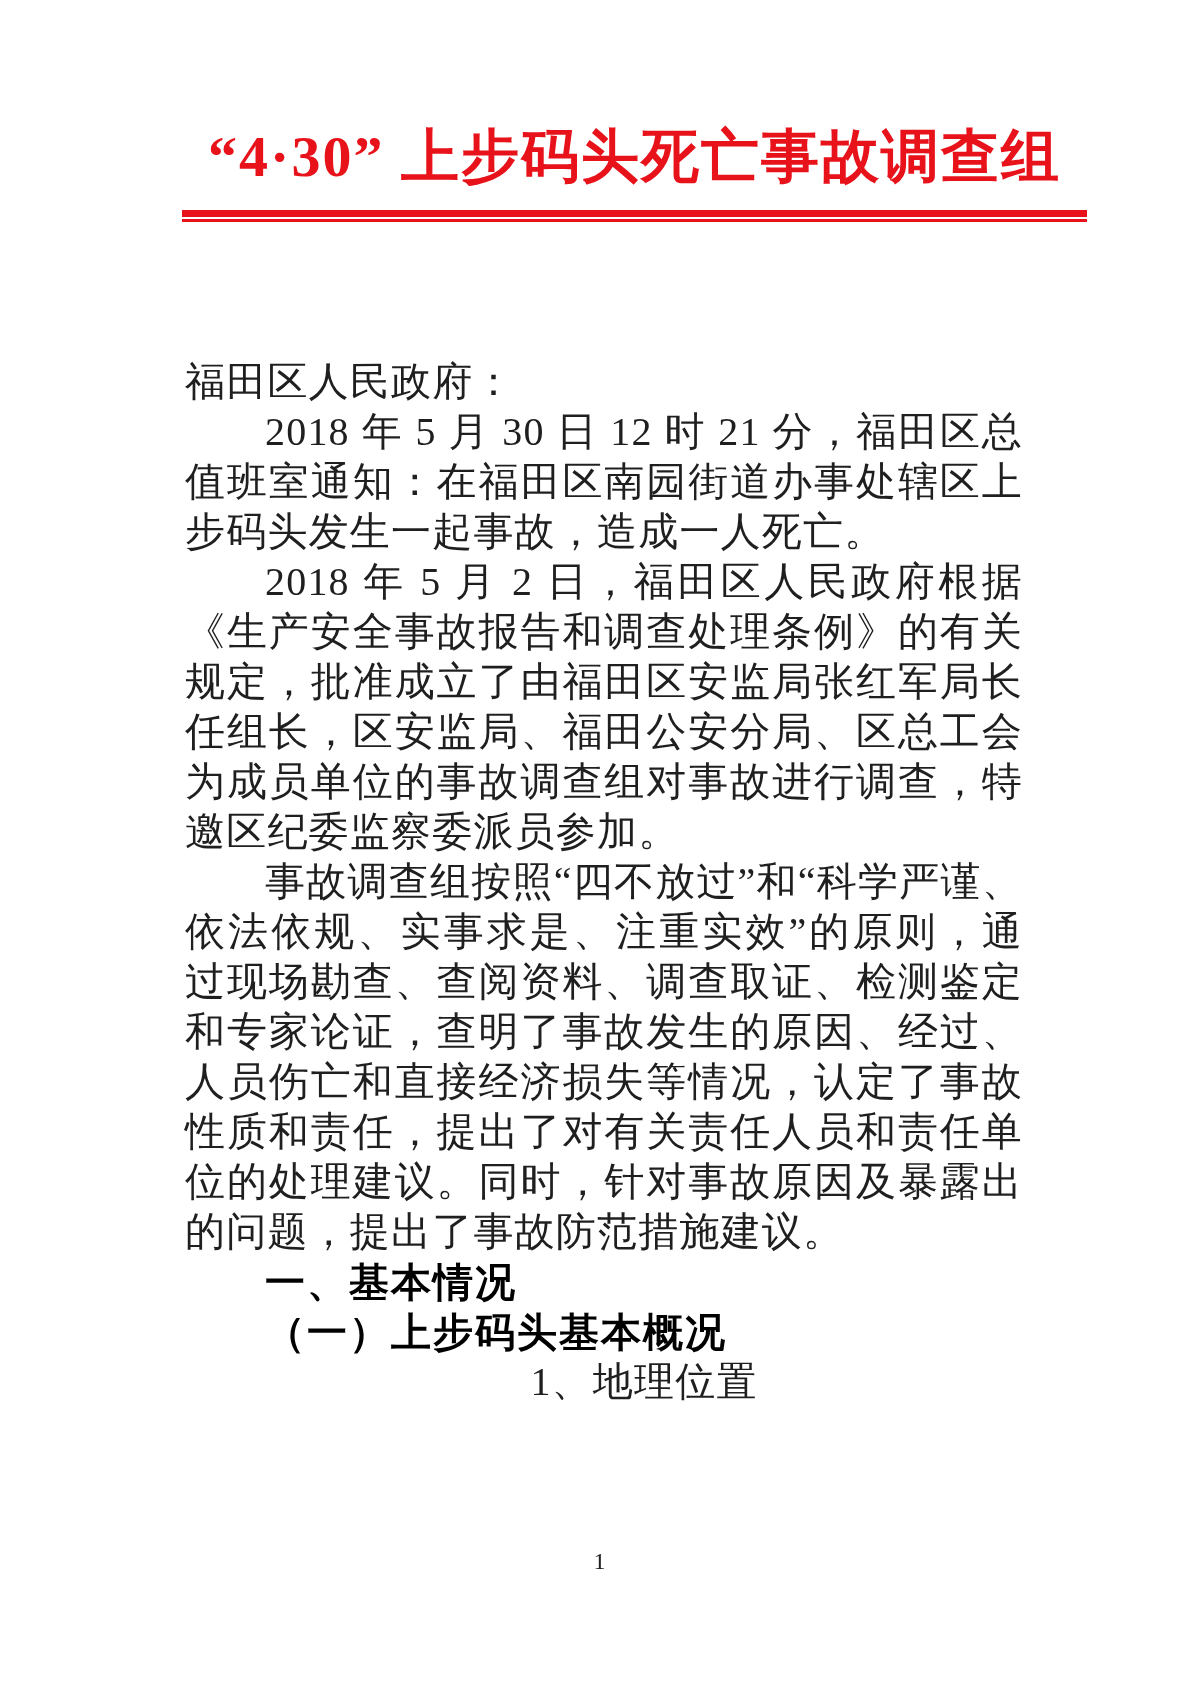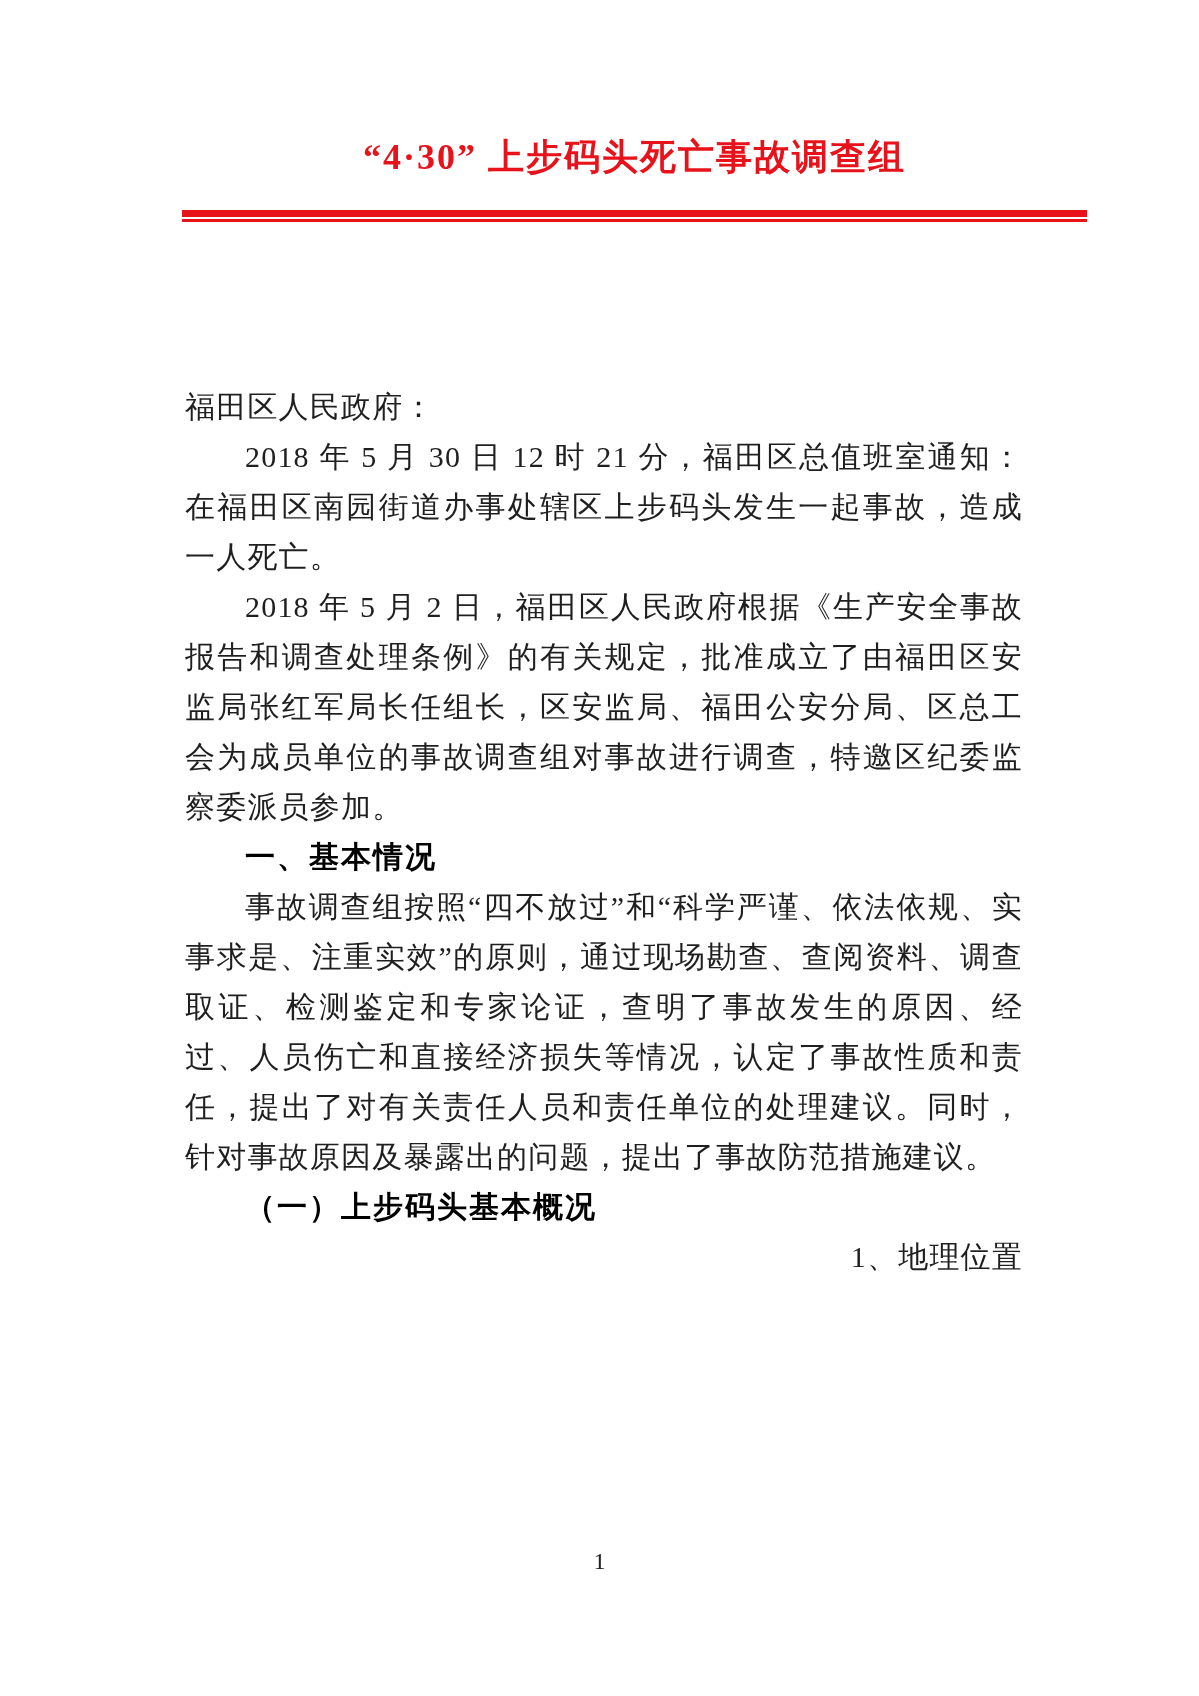--- a/index.html
+++ b/index.html
@@ -10,21 +10,21 @@
     background: #ffffff;
     overflow: hidden;
     font-family: "Liberation Serif", "DejaVu Serif", serif;
   }
   .letterhead-title {
     position: absolute;
     left: 182px;
     top: 118px;
     width: 905px;
     text-align: center;
-    font-size: 36px;
+    font-size: 58px;
     line-height: 78px;
     font-weight: bold;
     letter-spacing: 2px;
     color: var(--accent, #e8121b);
     white-space: nowrap;
   }
   .letterhead-rule {
     position: absolute;
     left: 182px;
     top: 210px;
@@ -45,39 +45,38 @@
     font-weight: bold;
     letter-spacing: 1px;
     color: #000000;
     white-space: nowrap;
   }
   .body-text {
     position: absolute;
     left: 185px;
     top: 357px;
     width: 838px;
-    font-size: 30px;
+    font-size: 40px;
     line-height: 50px;
     letter-spacing: 1.2px;
     color: #1f1f1f;
     text-align: justify;
-    margin-top: 25px;
   }
   .block { margin: 0; }
   .salutation { text-indent: 0; }
   .para { text-indent: 2em; }
   .h1, .h2 {
     font-family: "Liberation Sans", "DejaVu Sans", sans-serif;
     font-weight: bold;
     color: #000000;
     text-indent: 2em;
     text-align: left;
     letter-spacing: 2px;
   }
-  .h3 { text-indent: 2em; text-align: right; font-family: Liberation Serif, serif; }
+  .h3 { text-indent: 2em; text-align: center; font-family: Liberation Serif, serif; }
   .footer-page-number {
     position: absolute;
     left: 0;
     top: 1546px;
     width: 100%;
     text-align: center;
     font-size: 24px;
     line-height: 30px;
     color: #222222;
   }
@@ -85,19 +84,19 @@
 </head>
 <body>
 
 <div class="page">
   <div class="letterhead-title">“4·30” 上步码头死亡事故调查组</div>
   <div class="letterhead-rule"></div>
   <div class="body-text">
       <div class="block salutation">福田区人民政府：</div>
       <div class="block para">2018 年 5 月 30 日 12 时 21 分，福田区总值班室通知：在福田区南园街道办事处辖区上步码头发生一起事故，造成一人死亡。</div>
       <div class="block para">2018 年 5 月 2 日，福田区人民政府根据《生产安全事故报告和调查处理条例》的有关规定，批准成立了由福田区安监局张红军局长任组长，区安监局、福田公安分局、区总工会为成员单位的事故调查组对事故进行调查，特邀区纪委监察委派员参加。</div>
+      <div class="block para">事故调查组按照“四不放过”和“科学严谨、依法依规、实事求是、注重实效”的原则，通过现场勘查、查阅资料、调查取证、检测鉴定和专家论证，查明了事故发生的原因、经过、人员伤亡和直接经济损失等情况，认定了事故性质和责任，提出了对有关责任人员和责任单位的处理建议。同时，针对事故原因及暴露出的问题，提出了事故防范措施建议。</div>
       <div class="block h1">一、基本情况</div>
-      <div class="block para">事故调查组按照“四不放过”和“科学严谨、依法依规、实事求是、注重实效”的原则，通过现场勘查、查阅资料、调查取证、检测鉴定和专家论证，查明了事故发生的原因、经过、人员伤亡和直接经济损失等情况，认定了事故性质和责任，提出了对有关责任人员和责任单位的处理建议。同时，针对事故原因及暴露出的问题，提出了事故防范措施建议。</div>
       <div class="block h2">（一）上步码头基本概况</div>
       <div class="block h3">1、地理位置</div>
     </div>
   <div class="footer-page-number">1</div>
 </div>
 
 </body></html>

